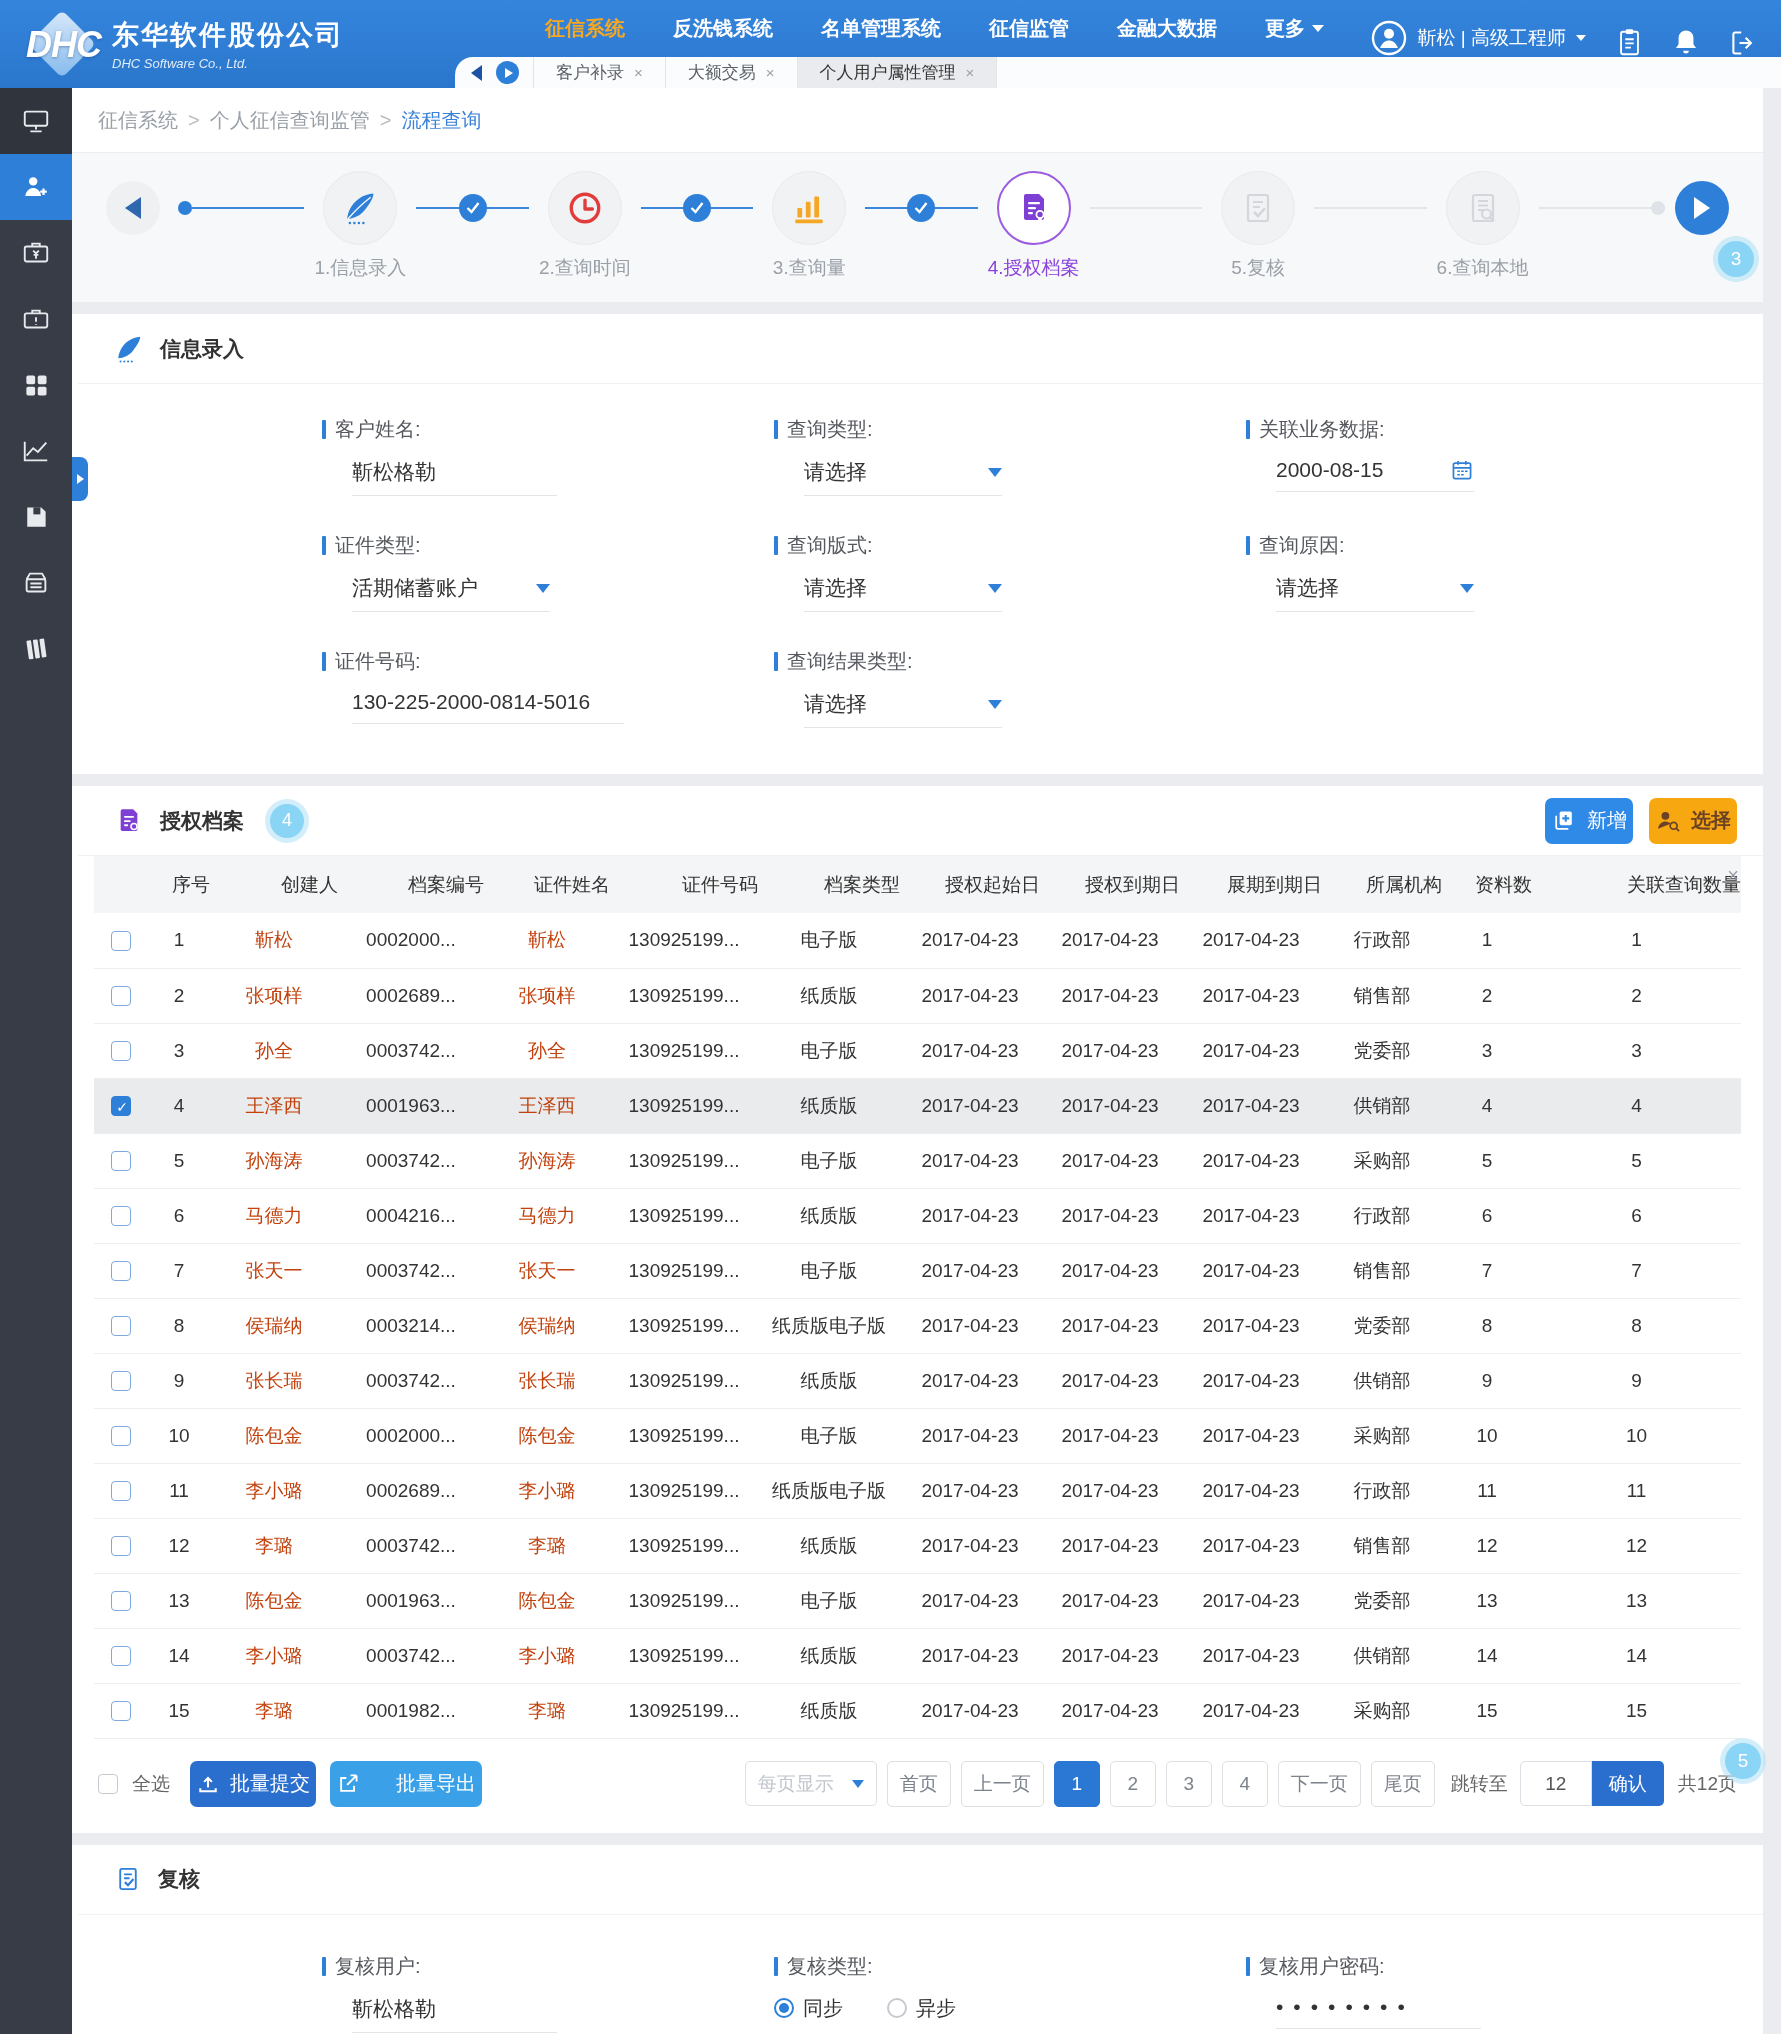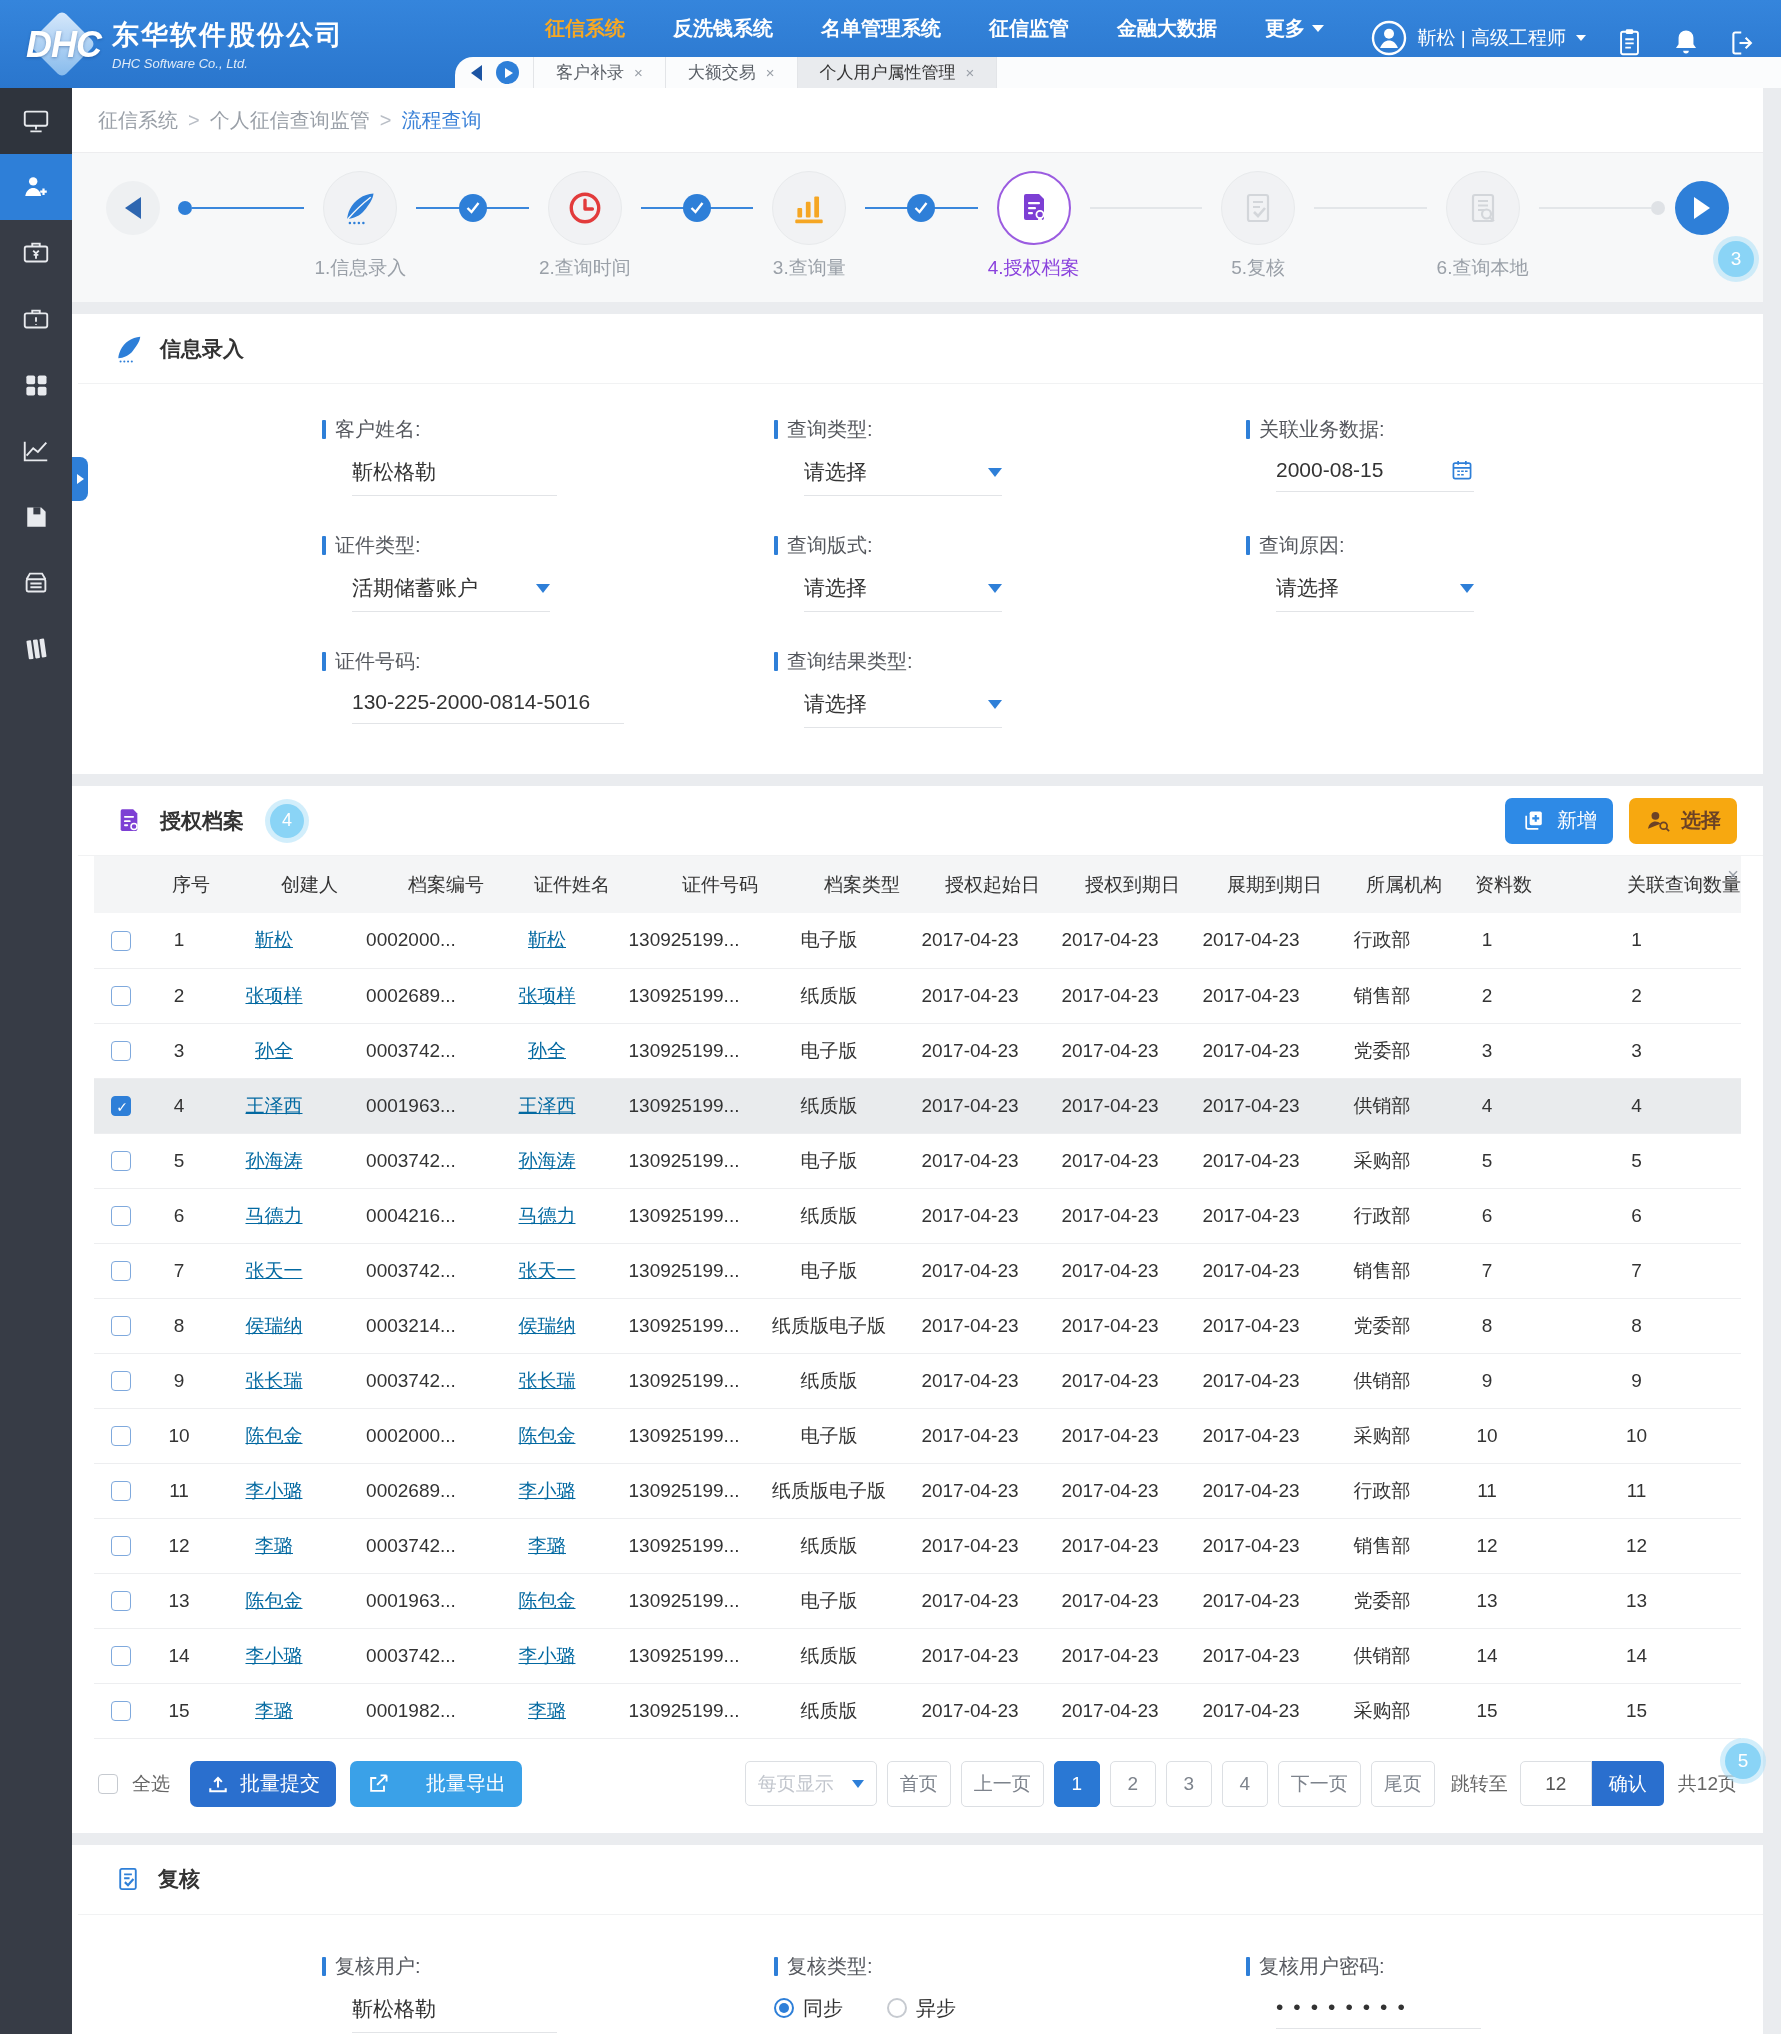--- a/index.html
+++ b/index.html
@@ -82,30 +82,30 @@
   .form-grid { display:grid; grid-template-columns:452px 472px 1fr; padding:32px 40px 46px 250px; row-gap:36px; }
   .field-label { display:flex; align-items:center; font-size:20px; color:#55585e; }
   .field-label::before { content:""; width:4px; height:19px; background:#2e7fd8; margin-right:9px; border-radius:1px; }
   .field-value { margin-top:15px; font-size:21px; color:#333; border-bottom:1px solid #e2e4e7; padding-bottom:9px; width:205px; display:flex; align-items:center; justify-content:space-between;margin-left:30px; }
   .field-value.wide { width:272px; }
   .field-value.sel { width:198px; }
   .field-value .dn { width:0;height:0; border-left:7px solid transparent; border-right:7px solid transparent; border-top:9px solid #2e7fd8; cursor:pointer; }
 
   
   .head-actions { margin-left:auto; display:flex; gap:16px; }
-  .btn { height:46px; border-radius:7px; display:flex; align-items:center; justify-content:center; gap:10px; font-size:20px; cursor:pointer; padding:0 16px; white-space:nowrap; }
+  .btn { height:46px; border-radius:7px; display:flex; align-items:center; justify-content:center; gap:10px; font-size:20px; cursor:pointer; padding:0 6px; white-space:nowrap; }
   .btn.add { background:#2e8ae6; color:#fff; }
   .btn.select { background:#f7a810; color:#6b4226; font-weight:600; }
 
   
   table { width:calc(100% - 44px); margin:0 22px; border-collapse:collapse; table-layout:fixed; }
   thead th { background:#f4f5f6; height:57px; font-size:19px; color:#333; font-weight:500; text-align:right; position:relative; }
   tbody td { height:55px; border-bottom:1px solid #edeef0; font-size:19px; color:#333; text-align:center; white-space:nowrap; overflow:hidden; }
   tr.selected td { background:#e9ebed; }
-  a.lnk { color:#0369a1; text-decoration:underline; cursor:pointer; }
+  a.lnk { color:#c2410c; cursor:pointer; }
   .checkbox { display:inline-block; width:20px; height:20px; border:1px solid #7fa9dd; border-radius:4px; background:#fff; cursor:pointer; position:relative; vertical-align:middle; }
   .checkbox.checked { background:#2e7fd8; border-color:#2e7fd8; }
   .checkbox.checked::after { content:"✓"; position:absolute; left:0; top:0; width:20px; height:20px; line-height:20px; color:#fff; font-size:14px; font-weight:bold; }
   .checkbox.gray { border-color:#c6cad0; }
   .th-close { position:absolute; right:2px; top:8px; color:#9aa0a8; font-size:20px; cursor:pointer; font-weight:400; }
 
   
   .table-footer { position:relative; display:flex; align-items:center; padding:22px 26px 26px 26px; gap:14px; }
   .ft-label { color:#666; font-size:19px; margin-right:6px; }
   .btn.submit { background:#2a6fce; color:#fff; }

